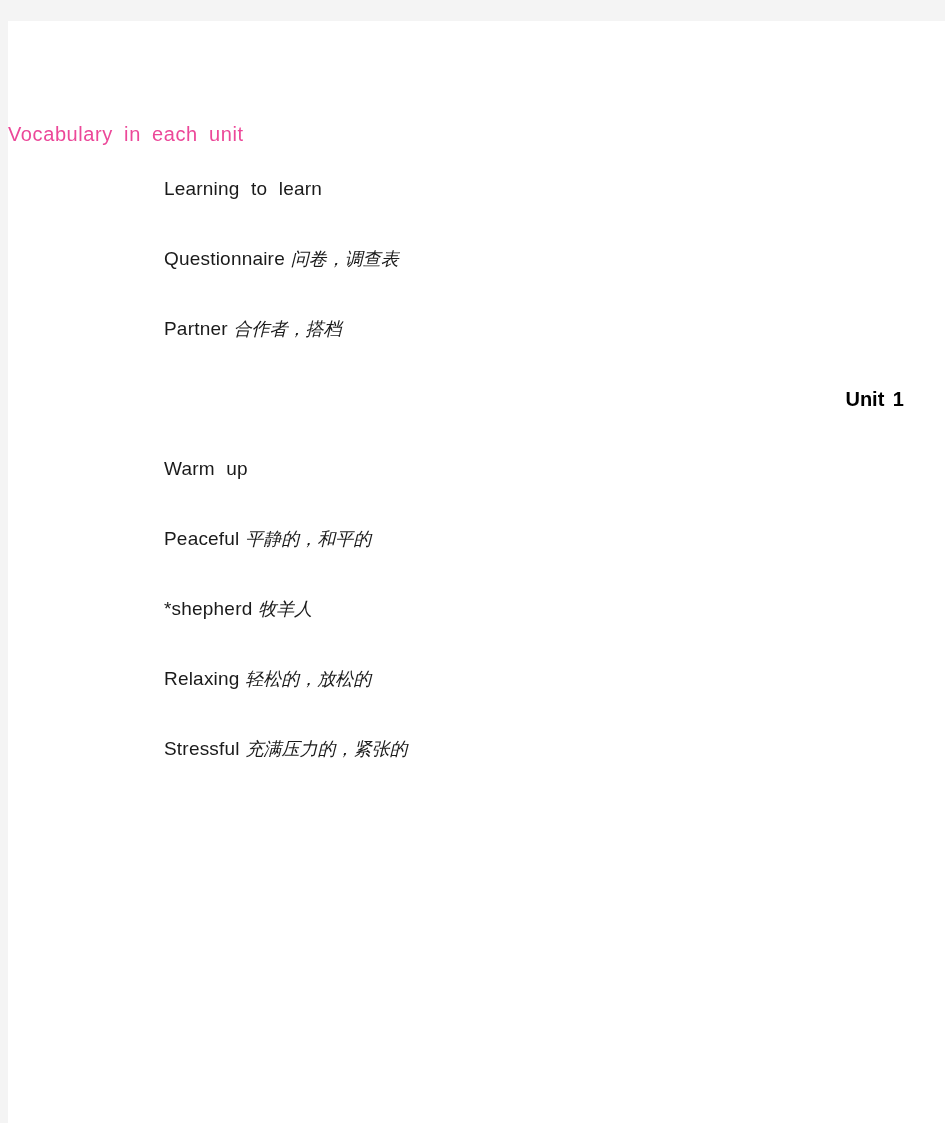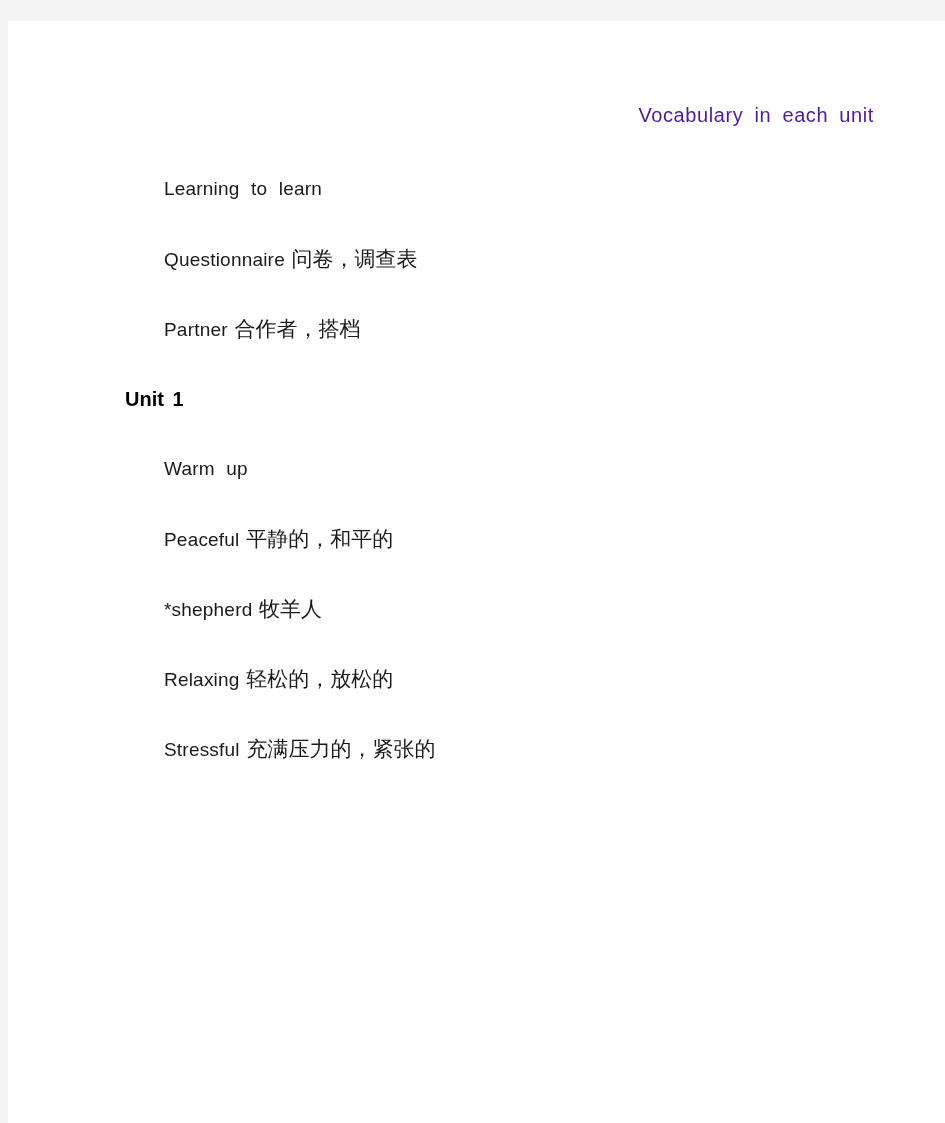--- a/index.html
+++ b/index.html
@@ -17,25 +17,25 @@
     position: absolute;
     left: 8px;
     top: 21px;
     width: 937px;
     height: 1102px;
     background: #ffffff;
   }
   .doc-title {
     position: absolute;
     left: 0;
-    top: 83px;
+    top: 102px;
     width: 866px;
-    text-align: right;
+    text-align: left;
     font-size: 20px;
-    color: #4c1d95;
+    color: #ec4899;
     letter-spacing: 0.6px;
     word-spacing: 5px;
     white-space: pre;
   }
   .body-list {
     position: absolute;
     left: 156px;
     top: 155px;
     width: 740px;
   }
@@ -47,31 +47,33 @@
     line-height: 26px;
   }
   .entry .term {
     letter-spacing: 0.2px;
   }
   .entry.spaced .term {
     word-spacing: 6px;
   }
   .entry .gloss {
     font-family: "DejaVu Sans", "Liberation Sans", sans-serif;
-    font-size: 21px;
+    font-size: 18px;
+    font-style: italic;
   }
   .unit-heading {
     height: 70px;
     font-size: 20px;
     font-weight: bold;
     color: #000000;
     white-space: pre;
     margin-left: -39px;
     word-spacing: 3px;
     line-height: 26px;
+    text-align: right;
   }
 </style>
 </head>
 <body>
 
 <div class="page">
 
   <div class="doc-title">Vocabulary in each unit</div>
 
   <div class="body-list">

